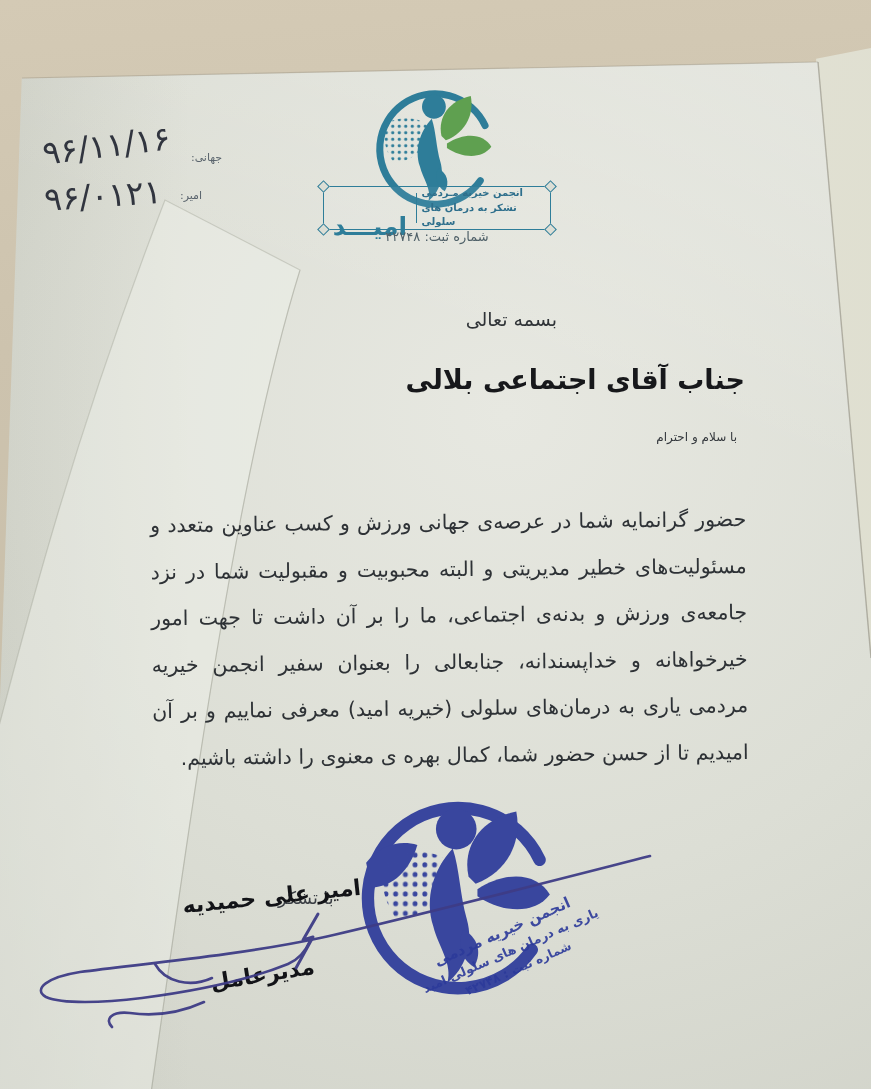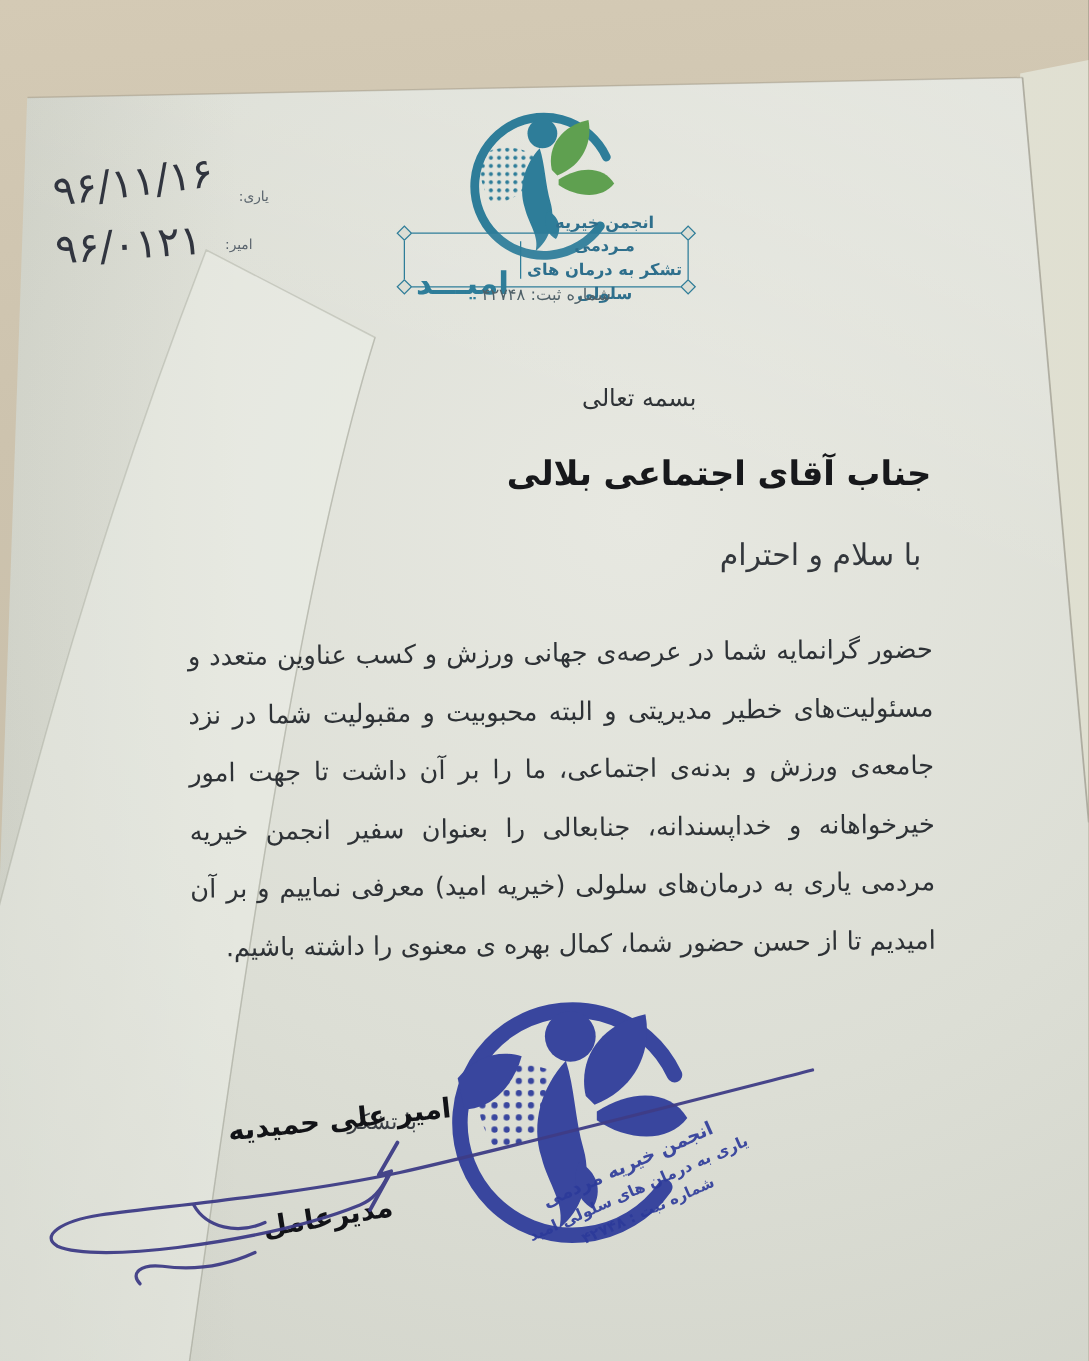--- a/index.html
+++ b/index.html
@@ -38,34 +38,34 @@
   }
   .meta-label{font-size:11px;color:#5a646d;}
   
   .org-frame{
     position:absolute;left:323px;top:186px;width:228px;height:44px;
     border:1.6px solid #2e7d99;border-radius:2px;
     display:flex;flex-direction:row;align-items:center;direction:rtl;
     box-sizing:border-box;background:rgba(255,255,255,.06);
   }
   .org-frame .small-lines{
-    flex:1;text-align:center;font-size:13px;font-weight:bold;
+    flex:1;text-align:left;font-size:10px;font-weight:bold;
     color:#2e6f8c;line-height:1.45;padding:0 4px;
   }
   .org-frame .divider{width:1.4px;height:30px;background:#2e7d99;}
   .org-frame .big-name{
     width:92px;text-align:center;font-size:25px;font-weight:bold;color:#2e7d99;margin-top:36px;
   }
   .org-frame .tick{position:absolute;width:7px;height:7px;border:1.5px solid #2e7d99;transform:rotate(45deg);background:#dcdED5;}
   .tick.tl{left:-5px;top:-5px}.tick.tr{right:-5px;top:-5px}
   .tick.bl{left:-5px;bottom:-5px}.tick.br{right:-5px;bottom:-5px}
   .registration{font-size:13px;color:#4f6068;}
   .basmala{font-size:19px;}
   .addressee{font-size:27px;font-weight:bold;color:#17181b;}
-  .salutation{font-size:24px;color:#33373c;}
+  .salutation{font-size:12px;color:#33373c;}
   .body-block{
     position:absolute;left:150px;top:496px;width:596px;
     transform:rotate(-0.6deg);transform-origin:top right;
   }
   .body-line{
     direction:rtl;height:46.5px;line-height:46.5px;
     font-size:20.5px;color:#2e3236;
     text-align:right;text-align-last:justify;
     white-space:nowrap;overflow:visible;
   }
@@ -91,21 +91,21 @@
   <div class="paper"></div>
 
   <svg class="watermark" width="871" height="1089" viewBox="0 0 871 1089">
     <path d="M165,200 C80,420 30,600 -30,840 L-30,1100 L150,1100 C190,820 235,480 300,270 Z" fill="rgba(240,241,235,0.45)" stroke="rgba(150,152,138,0.35)" stroke-width="1.2"></path>
     <path d="M300,270 C235,480 190,820 150,1100" fill="none" stroke="rgba(150,152,138,0.25)" stroke-width="1"></path>
     <line x1="818" y1="62" x2="871" y2="658" stroke="rgba(115,110,97,0.45)" stroke-width="1.4"></line>
     <line x1="22" y1="78" x2="818" y2="62" stroke="rgba(140,135,120,0.35)" stroke-width="1.2"></line>
   </svg>
 
   <div class="txt hand" style="left:42px;top:126px;transform:rotate(-7deg);">۹۶/۱۱/۱۶</div>
-  <div class="txt meta-label" style="left:191px;top:151px;">یاری:</div>
+  <div class="txt meta-label" style="left:191px;top:151px;">جهانی:</div>
   <div class="txt hand" style="left:44px;top:176px;transform:rotate(-4deg);">۹۶/۰۱۲۱</div>
   <div class="txt meta-label" style="left:180px;top:189px;">امیر:</div>
 
   <svg style="position:absolute;left:370px;top:84px;" width="130" height="130" viewBox="0 0 120 120">
     <defs>
       <pattern id="dotsTeal" width="6" height="6" patternUnits="userSpaceOnUse">
         <circle cx="3" cy="3" r="1.5" fill="#2e7d99"></circle>
       </pattern>
     </defs>
     <path d="M106.2,38.4 A51,51 0 1 0 101.8,89.3" fill="none" stroke="#2e7d99" stroke-width="6.5" stroke-linecap="round"></path>

